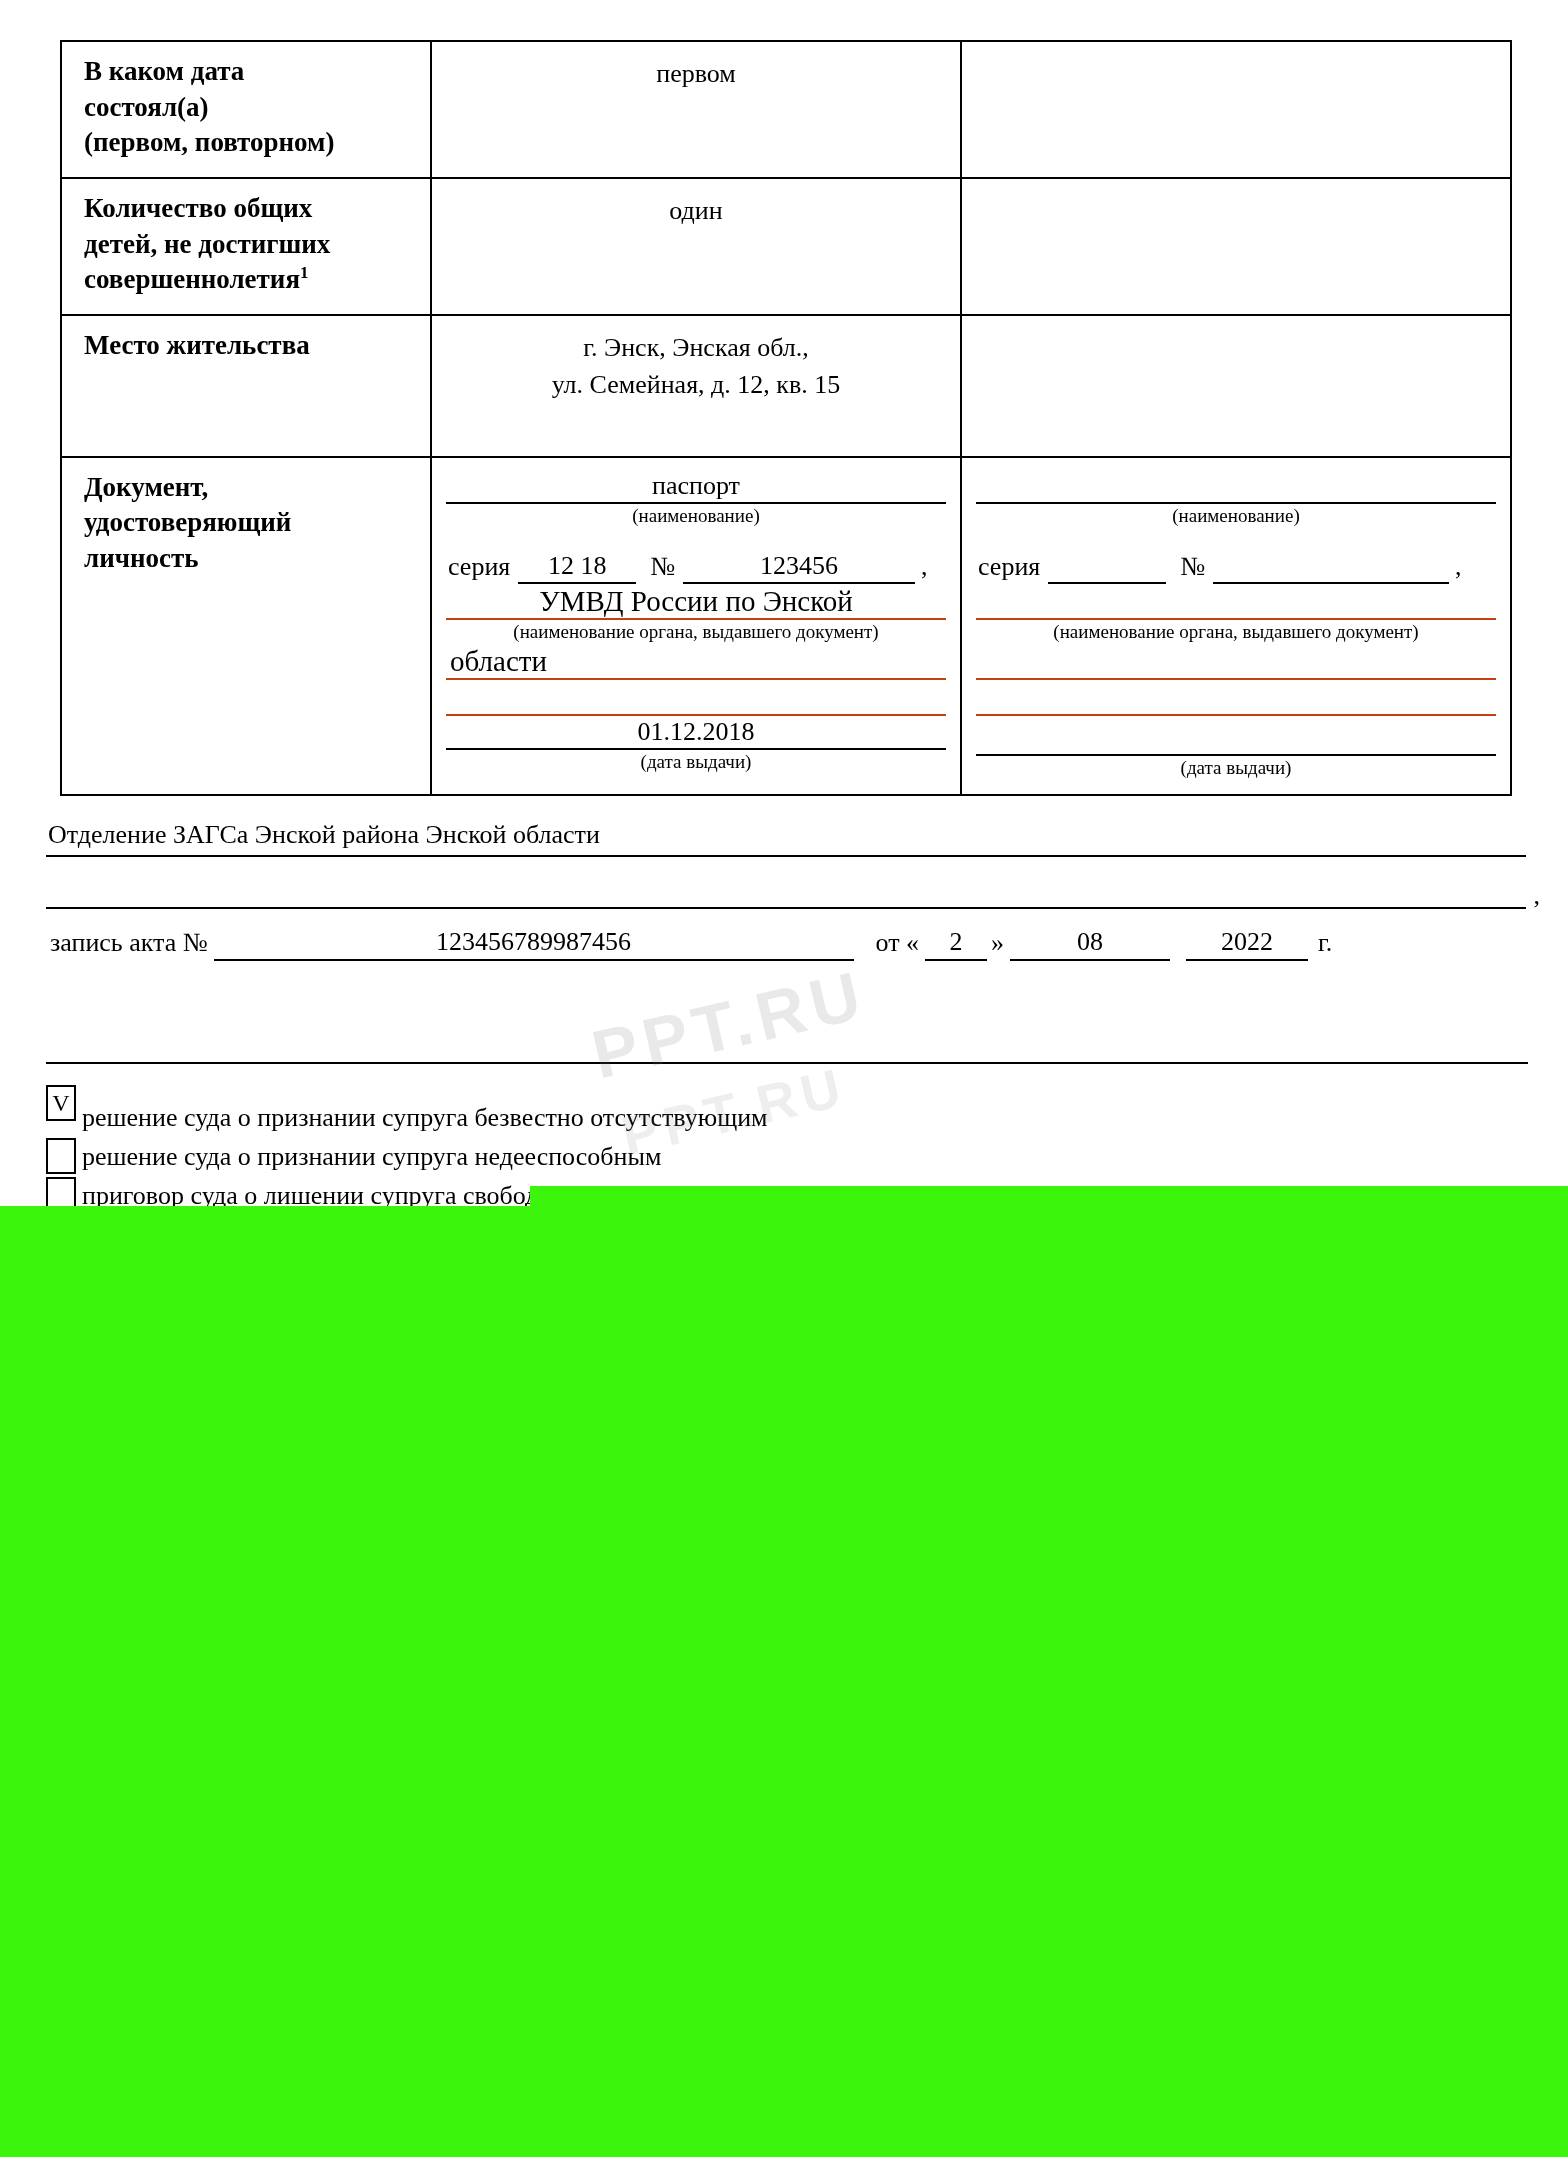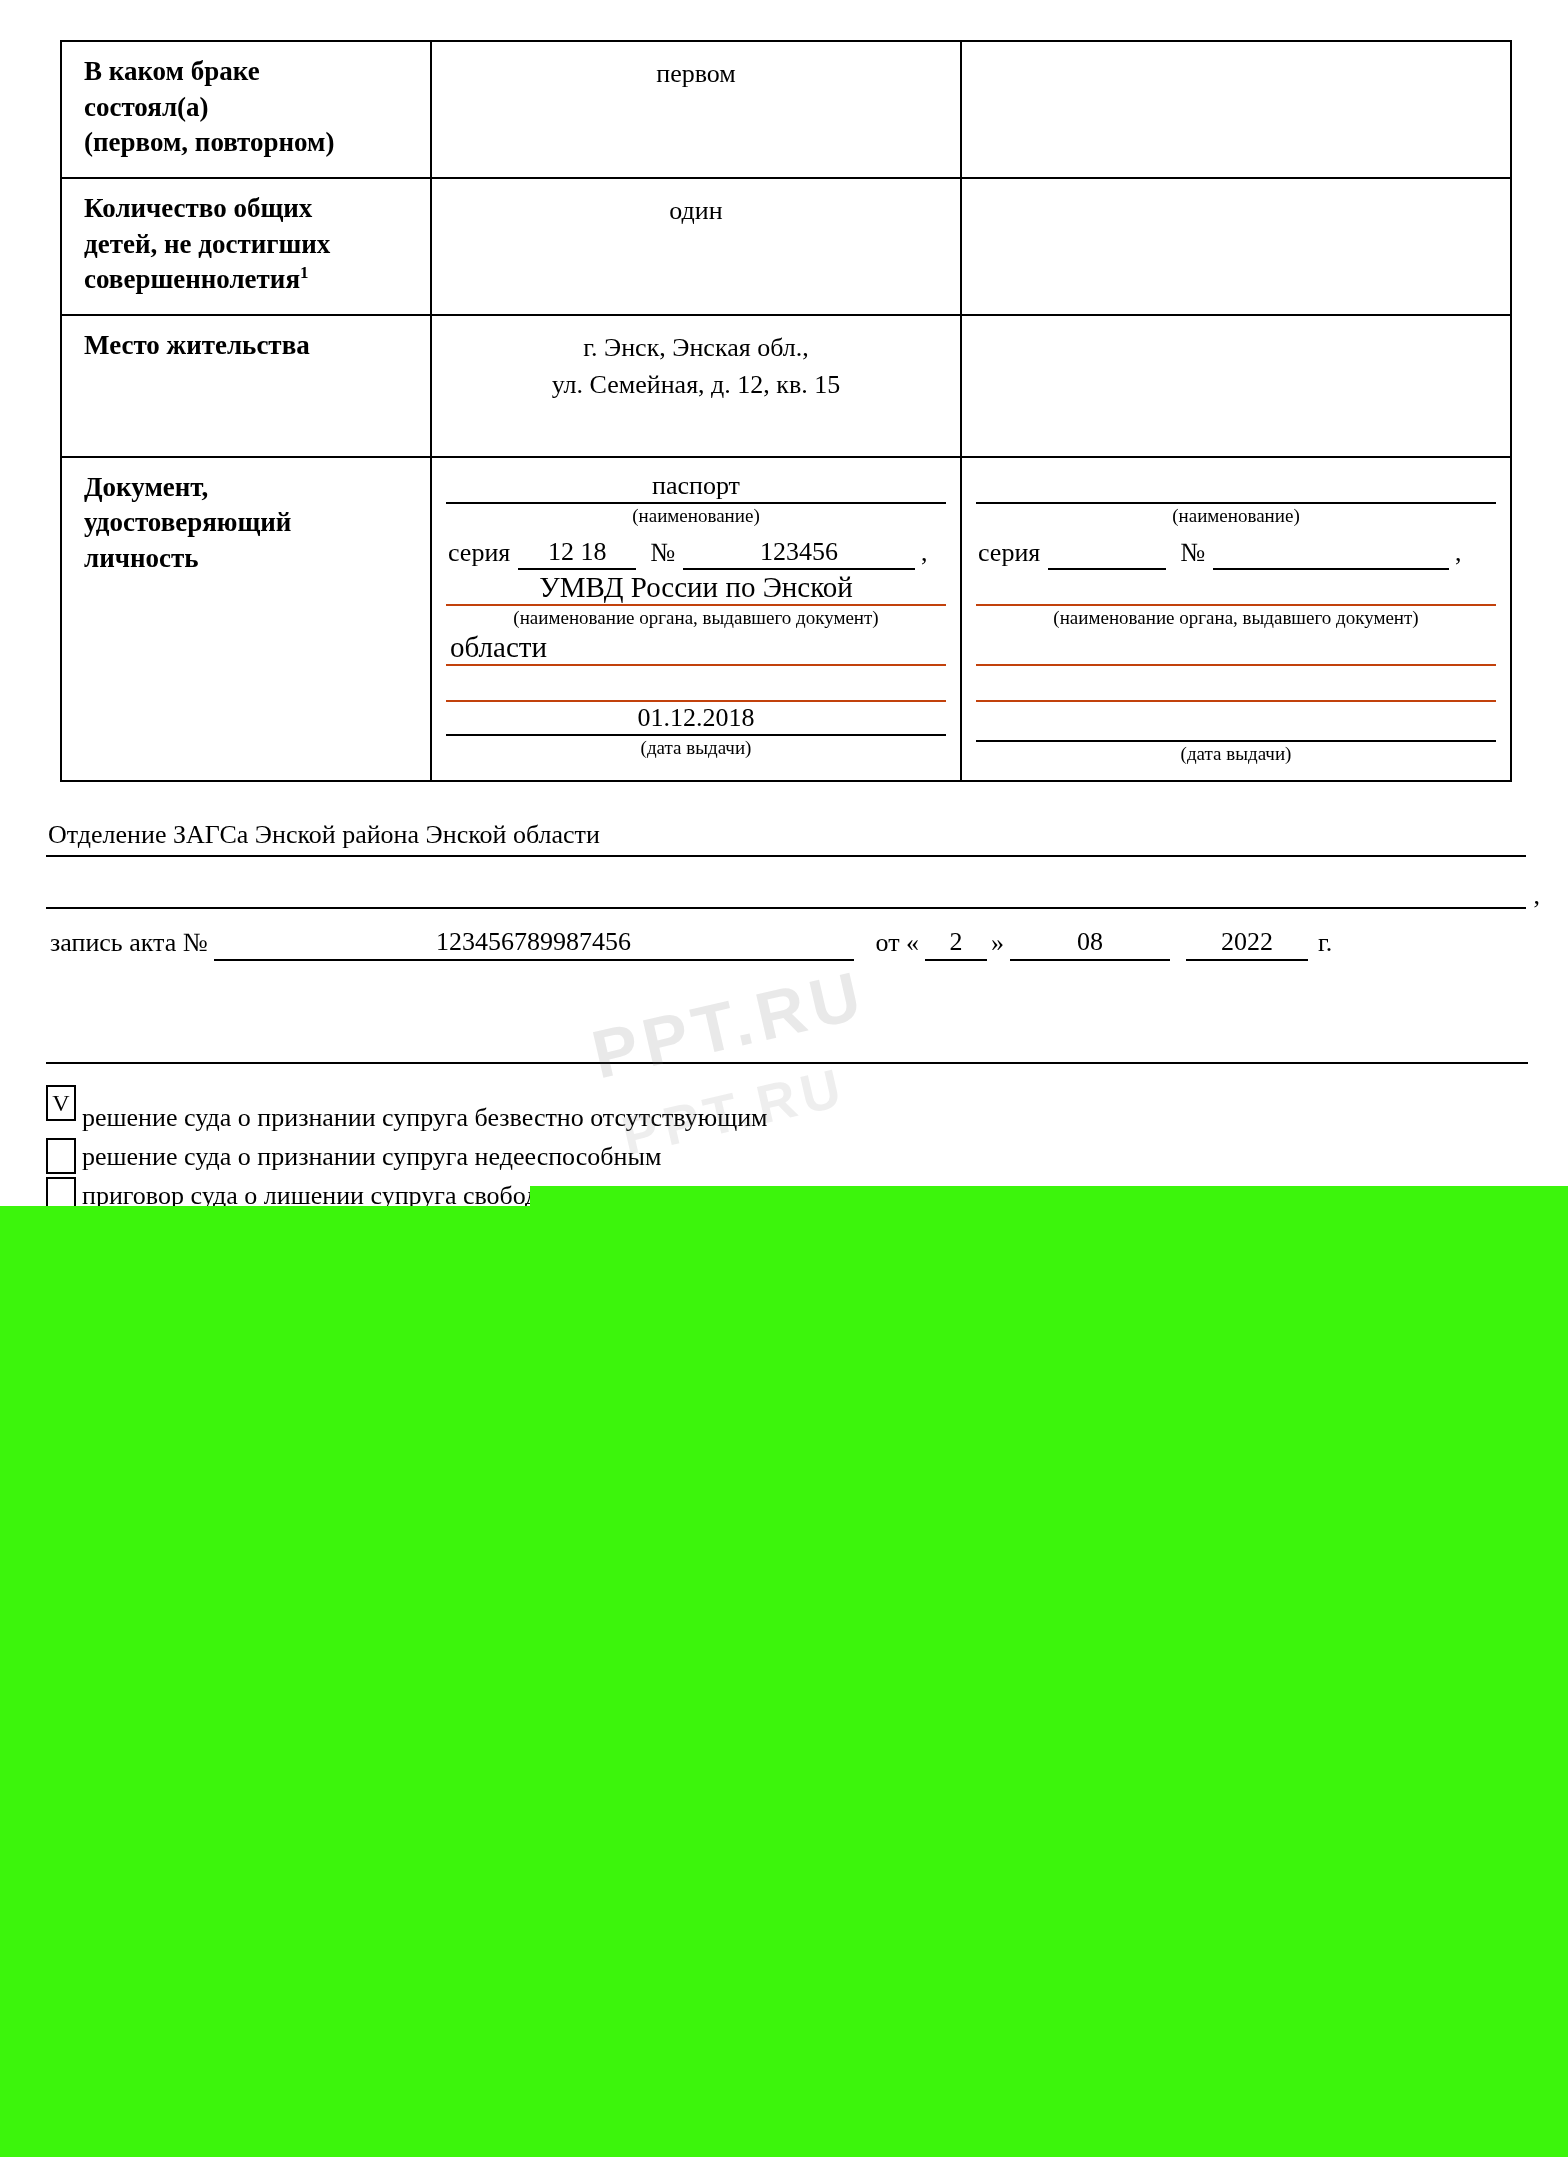--- a/index.html
+++ b/index.html
@@ -87,21 +87,21 @@
     padding: 1px 0 5px 0;
   }
   .caption.tight { padding-bottom: 2px; }
 
   .serial-line {
     display: flex;
     align-items: flex-end;
     font-size: 26px;
     white-space: nowrap;
     height: 36px;
-    margin-top: 2px;
+    margin-top: 16px;
   }
   .serial-line .word { padding: 0 8px 2px 2px; }
   .serial-line .fill {
     border-bottom: 2px solid #000;
     text-align: center;
     flex: 0 0 auto;
     height: 33px;
     line-height: 33px;
   }
   .fill-series { width: 118px; }
@@ -305,21 +305,21 @@
     <colgroup>
       <col class="col-label">
         <col class="col-mid">
         <col class="col-right">
     </colgroup>
     <tbody>
 
       <tr class="row-marriage">
         <td>
           <div class="lbl">
-            <div>В каком браке</div>
+            <div>В каком дата</div>
             <div>состоял(а)</div>
             <div>(первом, повторном)</div>
           </div>
         </td>
         <td>
           <div class="val-center">первом</div>
         </td>
         <td>
           <div class="val-center"></div>
         </td>

